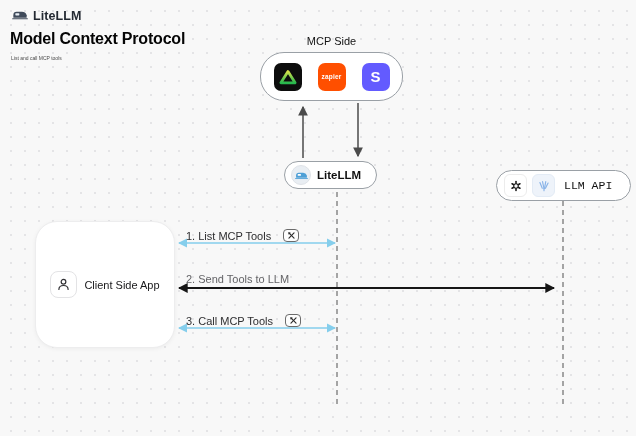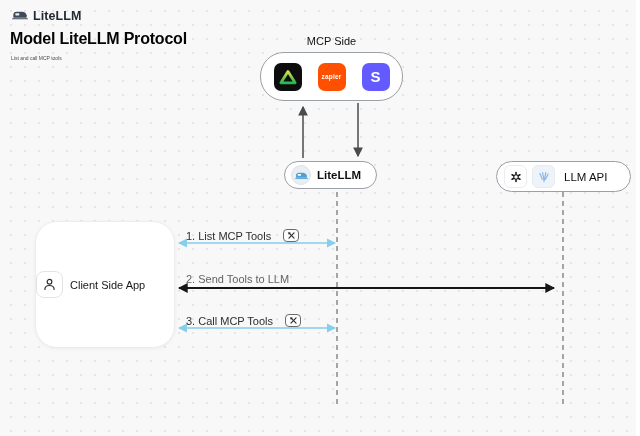--- a/index.html
+++ b/index.html
@@ -31,30 +31,30 @@
   .tool-sq.zapier span { color:#fff; font-size:6.5px; font-weight:700; letter-spacing:.2px; }
   .tool-sq.stripe { background:#635BFF; }
   .tool-sq.stripe span { color:#fff; font-size:15px; font-weight:700; }
 
   
   .pill { position:absolute; background:#fff; border:1px solid #9aa0a6; display:flex; align-items:center; }
   .pill-litellm { left:284px; top:161px; width:93px; height:28px; border-radius:15px; padding-left:6px; gap:6px; }
   .pill-litellm .pill-text { font-size:11.5px; font-weight:600; color:#101010; }
   .litellm-circle { width:20px; height:20px; border-radius:50%; background:#e9eef3; border:1px solid #dfe3e8;
     display:flex; align-items:center; justify-content:center; }
-  .pill-llmapi { left:496px; top:161px; width:135px; height:31px; border-radius:16px; padding-left:7px; gap:5px; }
+  .pill-llmapi { left:496px; top:170px; width:135px; height:31px; border-radius:16px; padding-left:7px; gap:5px;font-family:Liberation Mono, monospace; }
   .pill-llmapi .pill-text { font-size:11.5px; font-weight:500; color:#101010; margin-left:4px; }
   .mini-sq { width:23px; height:23px; border-radius:6px; background:#fff; border:1px solid #ececec;
     display:flex; align-items:center; justify-content:center; }
   .mini-sq.blue { background:#eef3fa; border-color:#e3ebf5; }
 
   
   .client-card { position:absolute; left:35px; top:221px; width:140px; height:127px; background:#fff;
     border:1px solid #ededee; border-radius:22px; box-shadow:0 1px 4px rgba(0,0,0,.05);
-    display:flex; align-items:center; gap:7px; }
+    display:flex; align-items:center; justify-content:center; gap:7px; }
   .client-icon-sq { width:27px; height:27px; border-radius:8px; background:#fff; border:1px solid #e3e3e5;
     display:flex; align-items:center; justify-content:center; }
   .client-card .client-text { font-size:11px; font-weight:500; color:#18181a; }
 
   
   .arrow-label { position:absolute; display:flex; align-items:center; gap:12px; font-size:11px; }
   .arrow-label .lbl { font-weight:500; color:#2e2e30; }
   .arrow-label.muted .lbl { color:#646467; font-weight:400; }
   .tool-badge { width:16px; height:13px; border:1.2px solid #6b6b6b; border-radius:4px; background:#fdfdfd;
     display:inline-flex; align-items:center; justify-content:center; }
@@ -95,21 +95,21 @@
   <div class="logo-row">
     <span>
       <svg width="16" height="13" viewBox="0 0 24 18">
         <path d="M2 10 Q2 5 7 5 L15 5 Q20 5 22 10 L22 13 Q22 14 21 14 L3 14 Q2 14 2 13 Z" fill="#3f4a5a"></path>
         <rect x="5" y="7" width="6" height="3.4" rx="1" fill="#e8edf4"></rect>
         <path d="M1 15.5 L23 15.5" stroke="#3f4a5a" stroke-width="1.6" stroke-linecap="round"></path>
       </svg>
     </span>
     <span class="logo-text">LiteLLM</span>
   </div>
-  <div class="page-title">Model LiteLLM Protocol</div>
+  <div class="page-title">Model Context Protocol</div>
   <div class="page-subtitle">List and call MCP tools</div>
 
   <div class="mcp-label">MCP Side</div>
   <div class="mcp-box">
     <div class="tool-sq delta">
       <svg width="20" height="20" viewBox="0 0 24 24">
         <path d="M12 5.5 L20.5 19 L3.5 19 Z" fill="none" stroke="url(#tri-grad)" stroke-width="3.4" stroke-linejoin="round"></path>
       </svg>
     </div>
     <div class="tool-sq zapier">

